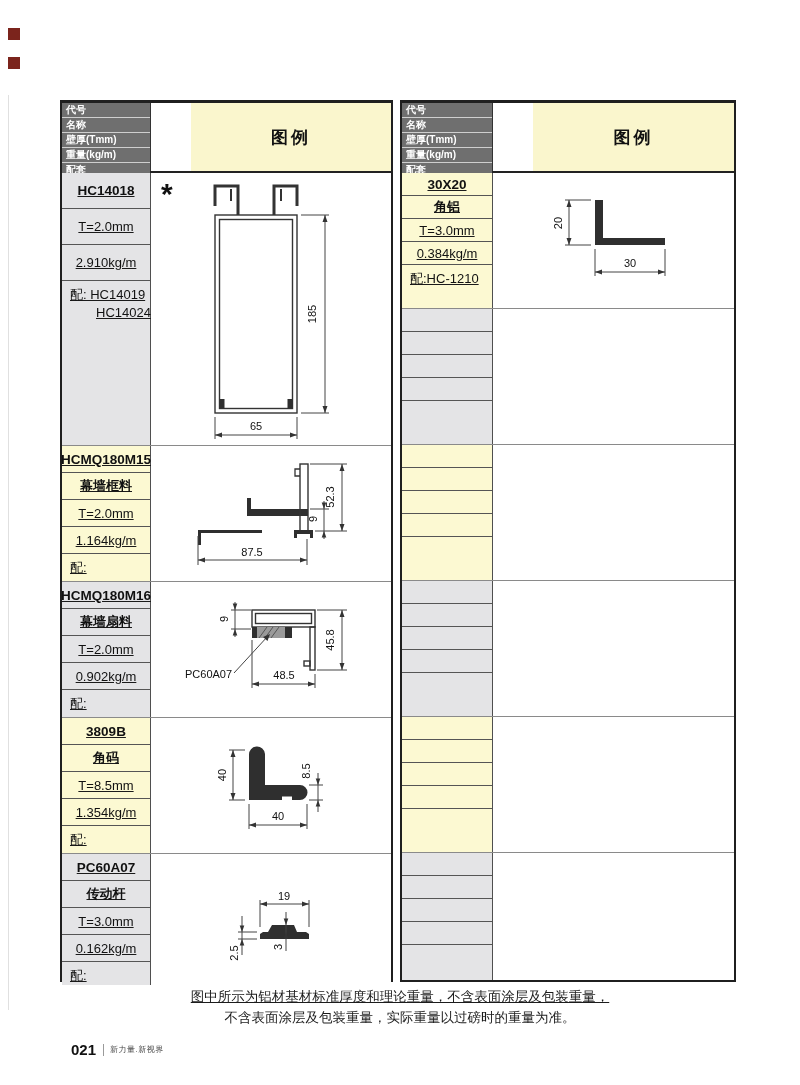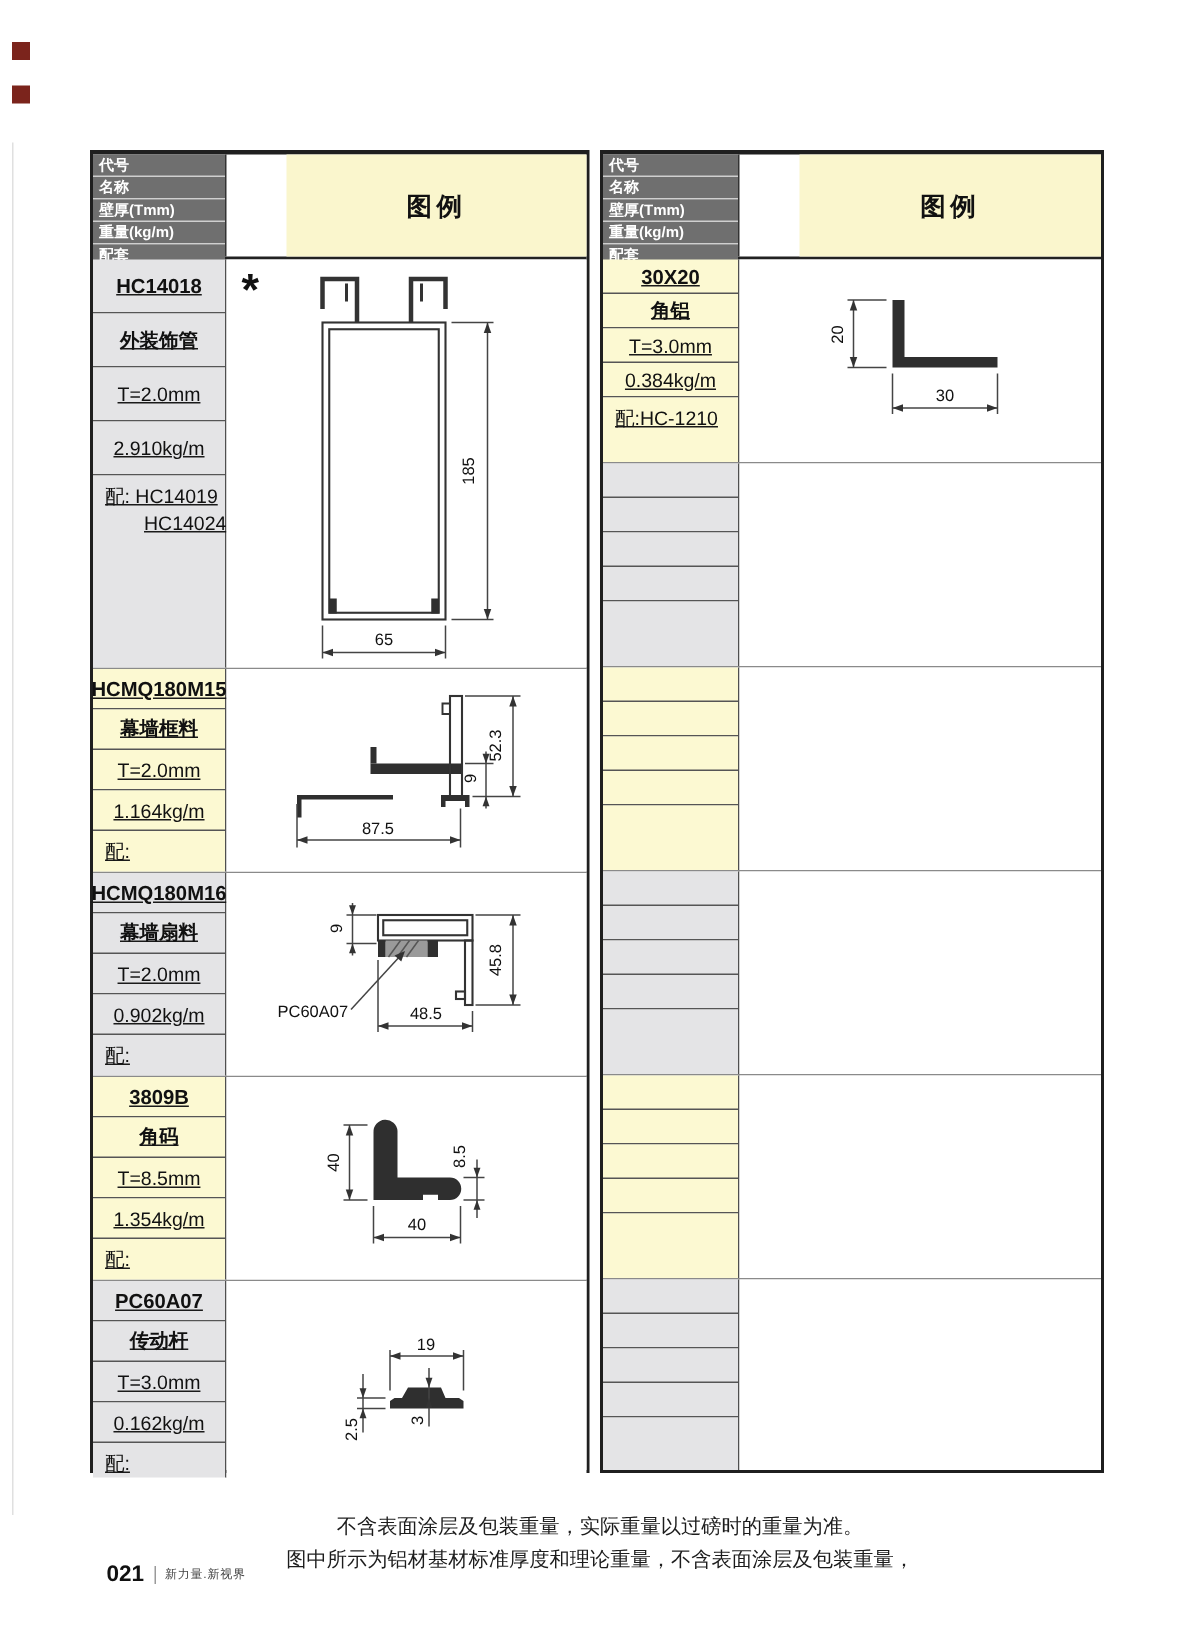--- a/index.html
+++ b/index.html
@@ -71,21 +71,20 @@
       <div class="hbar">壁厚(Tmm)</div>
       <div class="hbar">重量(kg/m)</div>
       <div class="hbar">配套</div>
     </div>
     <div class="hlegend">图例</div>
   </div>
 
   <div class="section s-tall" style="height:272px;">
     <div class="labels gray">
       <div class="lcell code">HC14018</div>
-      <div class="lcell name">外装饰管</div>
       <div class="lcell">T=2.0mm</div>
       <div class="lcell">2.910kg/m</div>
       <div class="lcell match">
         <span>配: HC14019</span>
         <span class="m2">HC14024</span>
       </div>
     </div>
     <div class="draw">
       <div class="star">*</div>
       <svg width="244" height="272" viewBox="0 0 244 272">
@@ -347,20 +346,20 @@
       <div class="lcell"></div>
       <div class="lcell"></div>
       <div class="lcell"></div>
       <div class="lcell"></div>
       <div class="lcell"></div>
     </div>
     <div class="draw"></div>
   </div>
 </div>
 
-<div class="note" style="top:1031px;">图中所示为铝材基材标准厚度和理论重量，不含表面涂层及包装重量，</div>
+<div class="note" style="top:988px;text-decoration:underline;">图中所示为铝材基材标准厚度和理论重量，不含表面涂层及包装重量，</div>
 <div class="note" style="top:1009px;">不含表面涂层及包装重量，实际重量以过磅时的重量为准。</div>
 
 <div class="footer">
   <span class="pg">021</span>
   <span class="sep"></span>
   <span class="brand">新力量.新视界</span>
 </div>
 
 </body></html>

